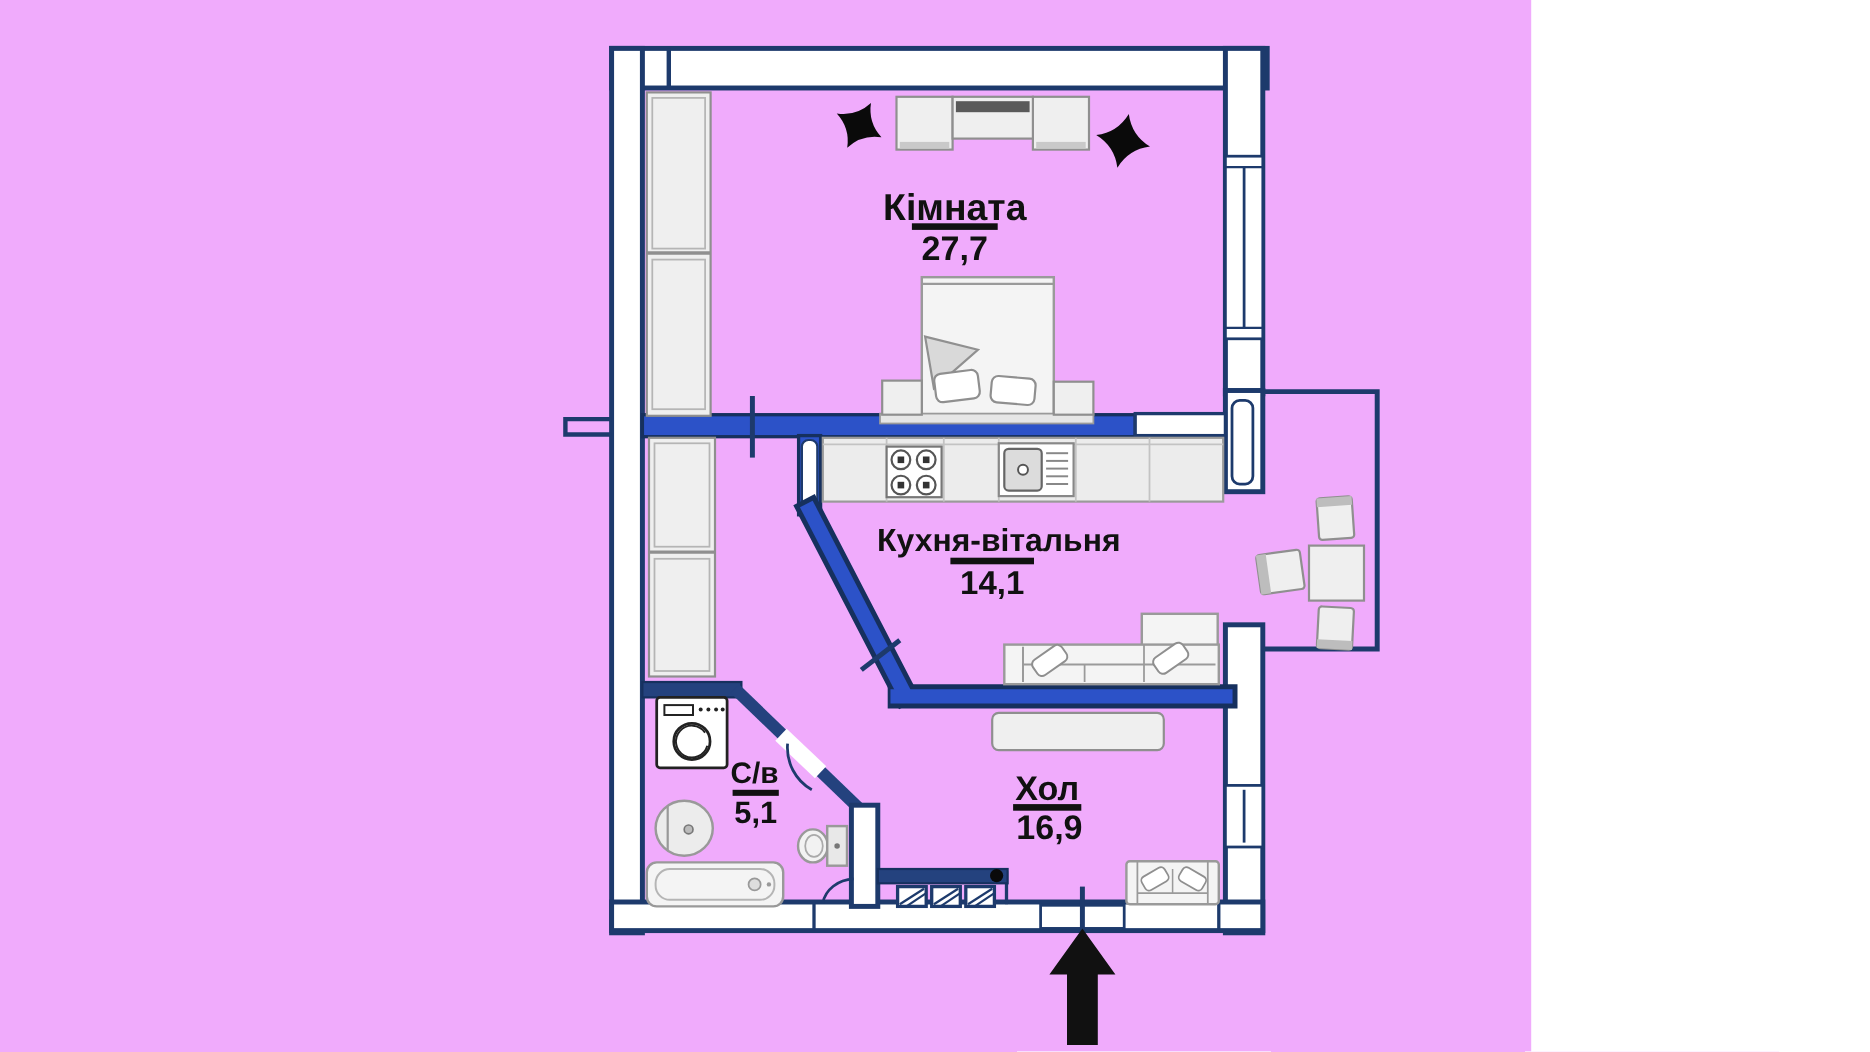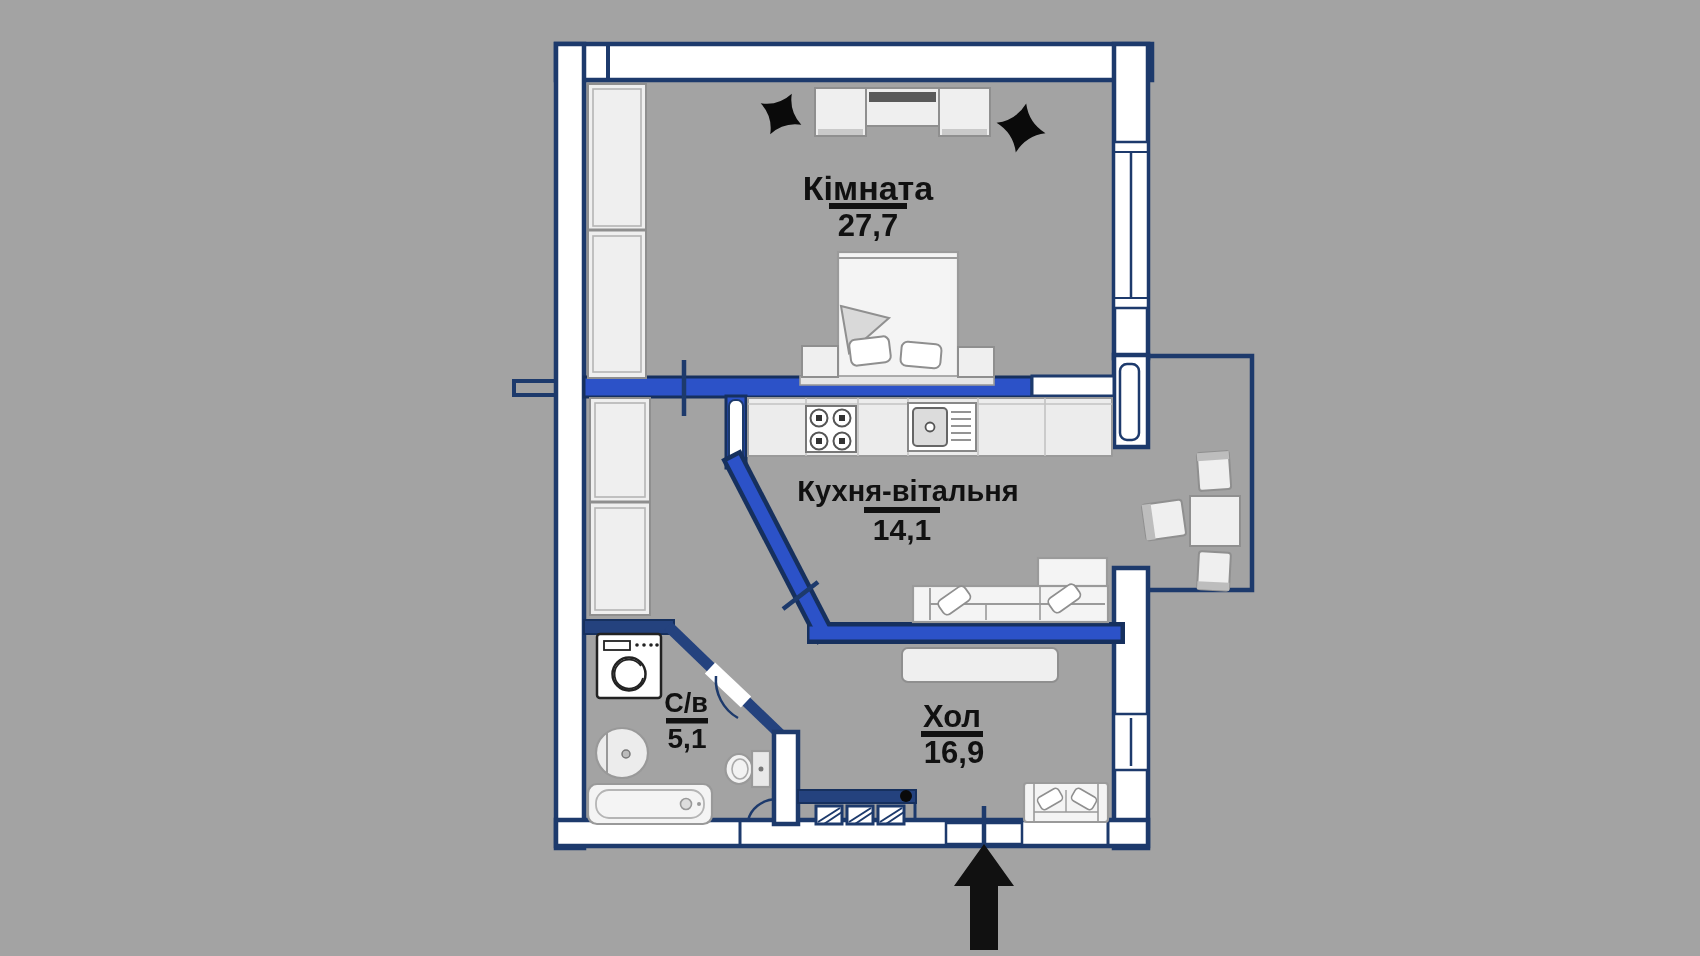--- a/index.html
+++ b/index.html
@@ -1,16 +1,16 @@
 <!DOCTYPE html>
 <html><head>
 <meta charset="utf-8">
 <style>
   html,body{margin:0;padding:0;background:#ffffff;}
-  .stage{position:relative;width:1700px;height:956px;background:#a3a3a3;overflow:hidden;text-align:right;}
+  .stage{position:relative;width:1392px;height:956px;background:#f0abfc;overflow:hidden;text-align:right;}
   svg{position:absolute;left:0;top:0;}
   .wall{fill:#ffffff;stroke:#1d3a6c;stroke-width:4.5;}
   .wall-thin{fill:#ffffff;stroke:#1d3a6c;stroke-width:3;}
   .navyfill{fill:#24427e;stroke:#16305e;stroke-width:2;}
   .bluewall{fill:#2c52c8;stroke:#16305e;stroke-width:3;}
   .furn{fill:#efefef;stroke:#8f8f8f;stroke-width:2;}
   .furn2{fill:#f4f4f4;stroke:#9a9a9a;stroke-width:2.2;}
   .fixdark{fill:#ffffff;stroke:#222222;stroke-width:2.5;}
   .seam{stroke:#c3c3c3;stroke-width:1.6;}
   .lbl{font-family:"Liberation Sans",sans-serif;font-weight:700;fill:#111111;text-anchor:middle;}

